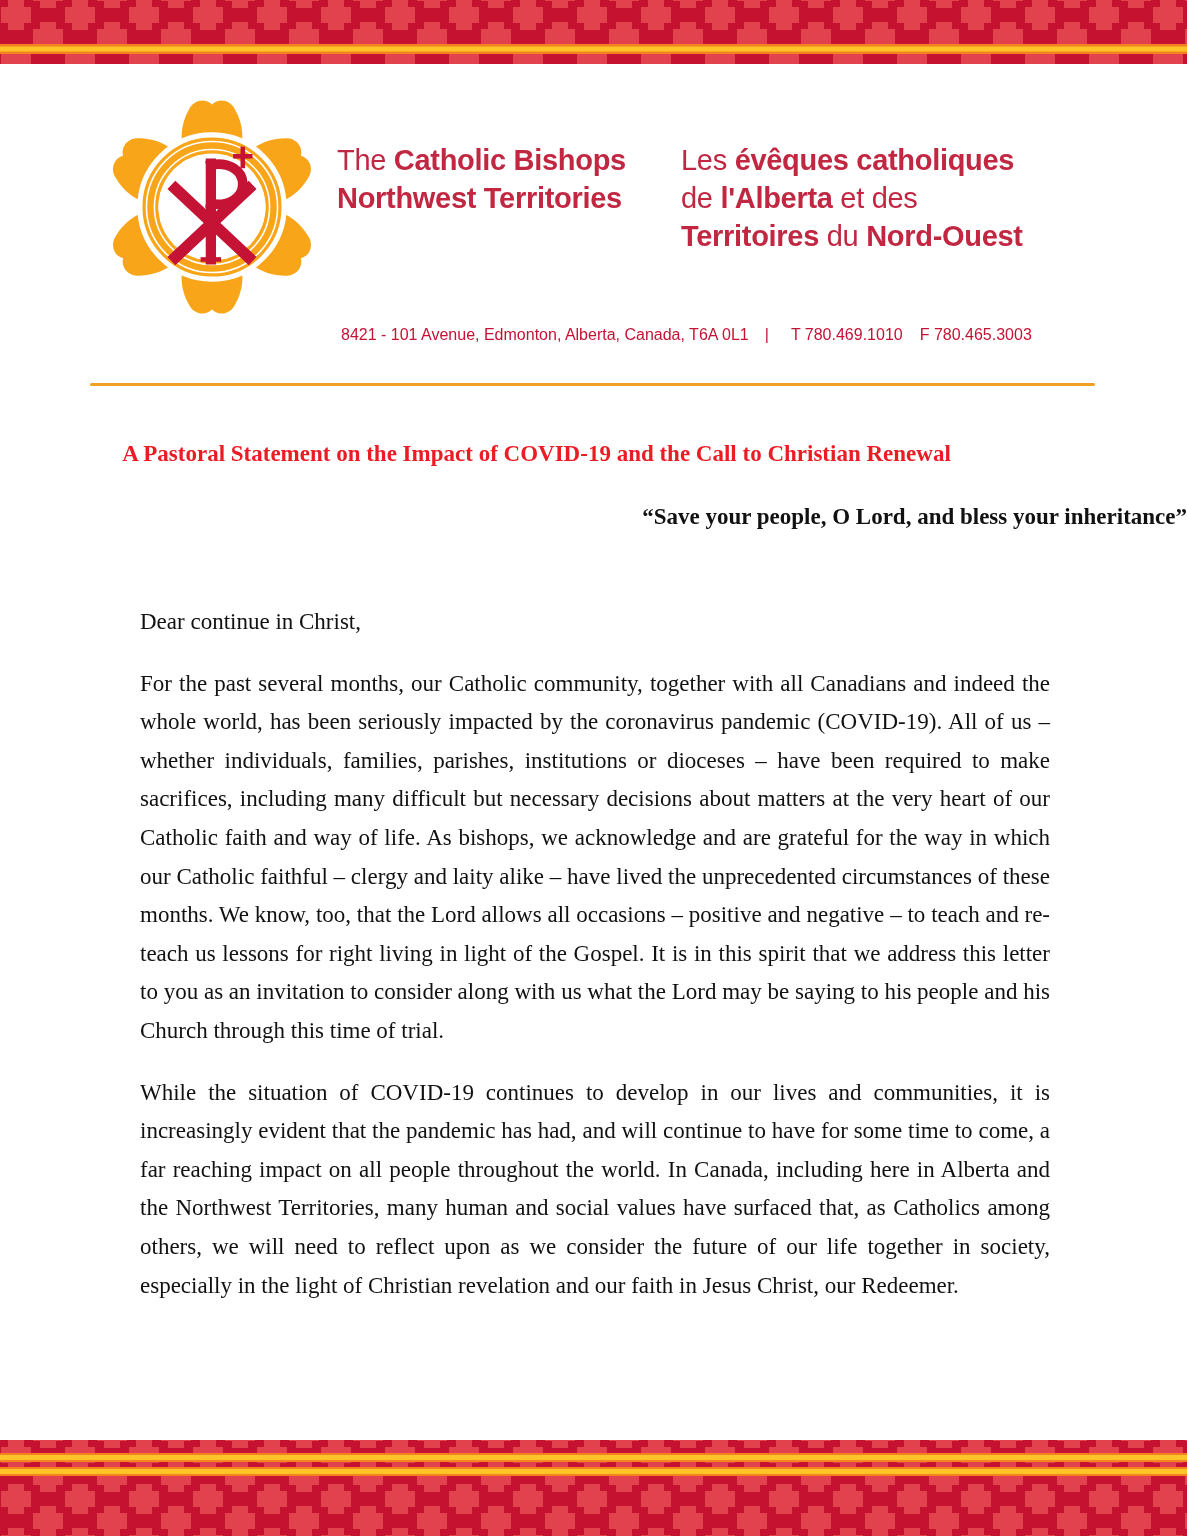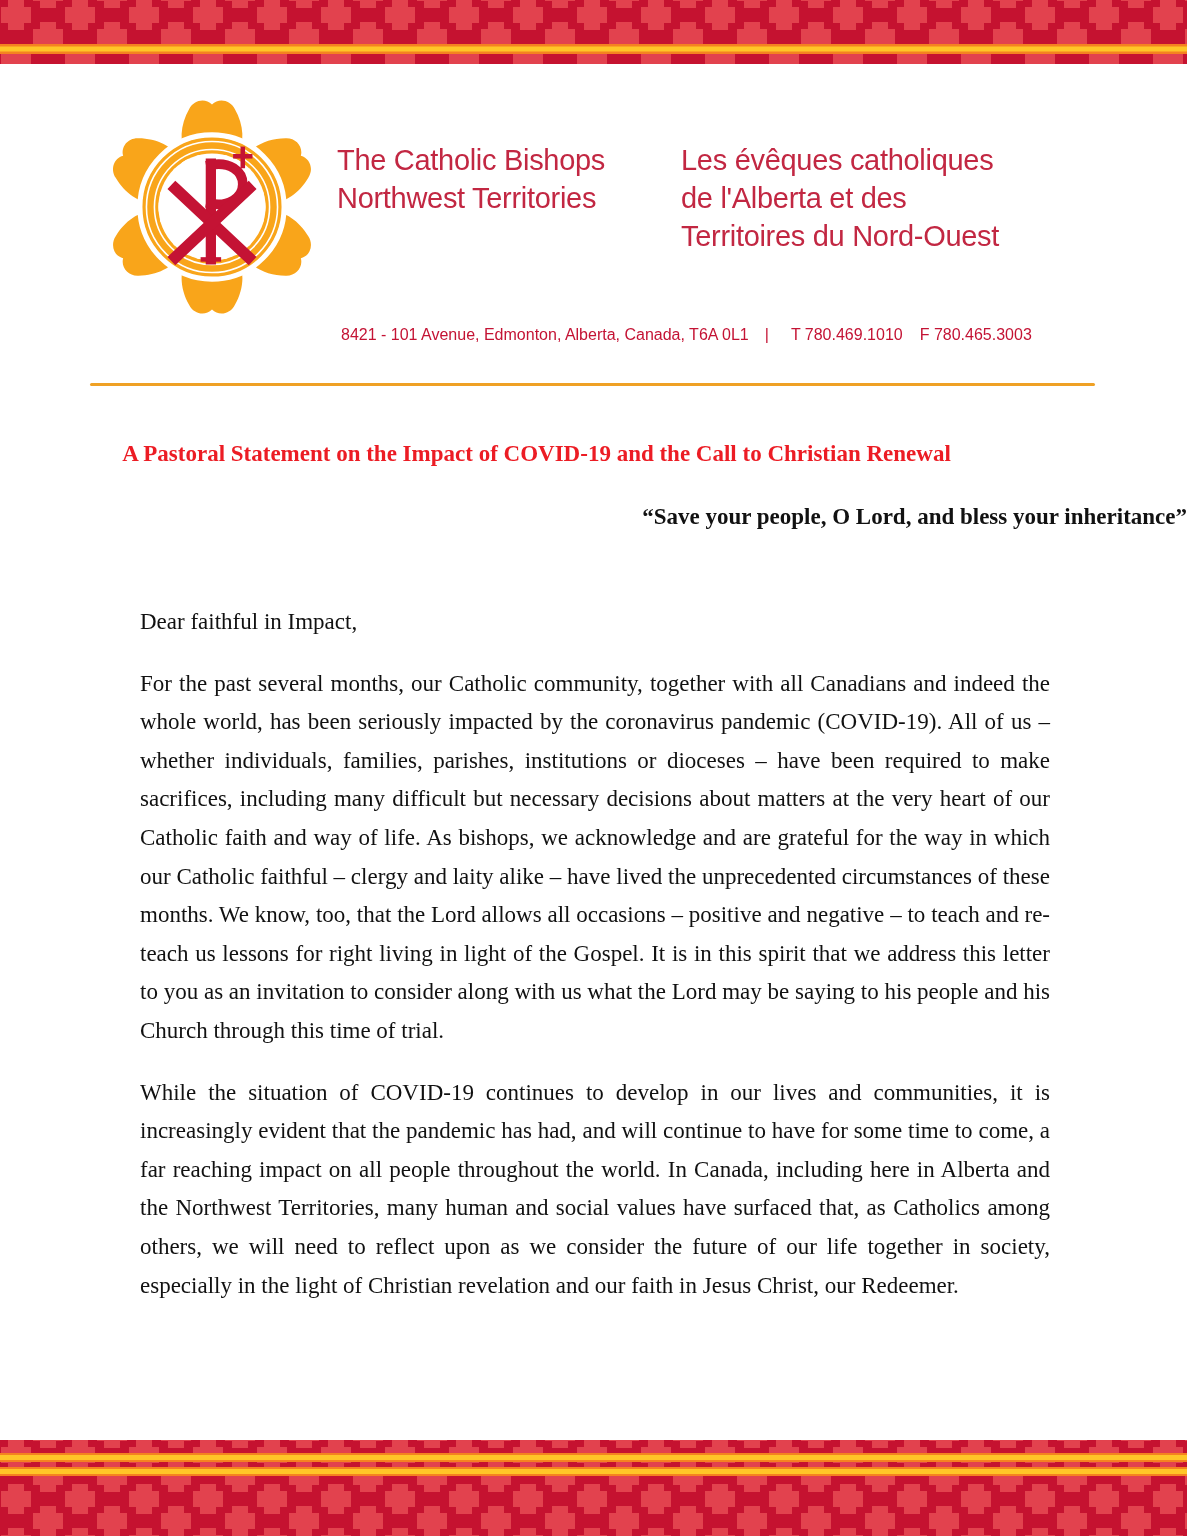--- a/index.html
+++ b/index.html
@@ -12,21 +12,21 @@
   .border-top{top:0;height:64px;}
   .border-bottom{top:1440px;height:96px;}
   
   .logo{position:absolute;left:98px;top:84px;width:228px;height:246px;}
   .orgname{
     position:absolute;top:141px;
     font-family:"Liberation Sans", sans-serif;
     font-size:29px;line-height:38px;letter-spacing:-0.3px;
     color:#C22742;white-space:nowrap;
   }
-  .orgname .b{font-weight:400;}
+  .orgname .b{font-weight:700;}
   .org-en{left:337px;}
   .org-fr{left:681px;}
   .address{
     position:absolute;left:341px;top:326px;width:760px;
     font-family:"Liberation Sans", sans-serif;
     font-size:16px;color:#C41334;white-space:nowrap;
   }
   .address .sep{margin:0 16px;}
   .address .tel{margin-left:6px;}
   .address .fax{margin-left:17px;}
@@ -110,21 +110,21 @@
 <div class="address">
   <span>8421 - 101 Avenue, Edmonton, Alberta, Canada, T6A 0L1</span><span class="sep">|</span><span class="tel">T 780.469.1010</span><span class="fax">F 780.465.3003</span>
 </div>
 
 <div class="divider"></div>
 
 <div class="doc-title">A Pastoral Statement on the Impact of COVID-19 and the Call to Christian Renewal</div>
 <div class="doc-subtitle">“Save your people, O Lord, and bless your inheritance”</div>
 
 <div class="body-text">
-  <p class="greeting">Dear faithful in Impact,</p>
+  <p class="greeting">Dear continue in Christ,</p>
   <p>For the past several months, our Catholic community, together with all Canadians and indeed the whole world, has been seriously impacted by the coronavirus pandemic (COVID-19). All of us – whether individuals, families, parishes, institutions or dioceses – have been required to make sacrifices, including many difficult but necessary decisions about matters at the very heart of our Catholic faith and way of life. As bishops, we acknowledge and are grateful for the way in which our Catholic faithful – clergy and laity alike – have lived the unprecedented circumstances of these months. We know, too, that the Lord allows all occasions – positive and negative – to teach and re-teach us lessons for right living in light of the Gospel. It is in this spirit that we address this letter to you as an invitation to consider along with us what the Lord may be saying to his people and his Church through this time of trial.</p>
   <p>While the situation of COVID-19 continues to develop in our lives and communities, it is increasingly evident that the pandemic has had, and will continue to have for some time to come, a far reaching impact on all people throughout the world. In Canada, including here in Alberta and the Northwest Territories, many human and social values have surfaced that, as Catholics among others, we will need to reflect upon as we consider the future of our life together in society, especially in the light of Christian revelation and our faith in Jesus Christ, our Redeemer.</p>
 </div>
 
 <svg class="border-band border-bottom" width="1187" height="96" viewBox="0 0 1187 96" preserveAspectRatio="none">
   <defs>
     <pattern id="weaveBottom" width="64" height="44" patternUnits="userSpaceOnUse">
       <rect width="64" height="44" fill="#C51230"></rect>
       <path fill="#E2424E" d="M1,7 H8 V0 H24 V7 H31 V23 H24 V30 H8 V23 H1 Z"></path>
       <path fill="#E2424E" d="M33,29 H40 V22 H56 V29 H63 V45 H56 V52 H40 V45 H33 Z"></path>

